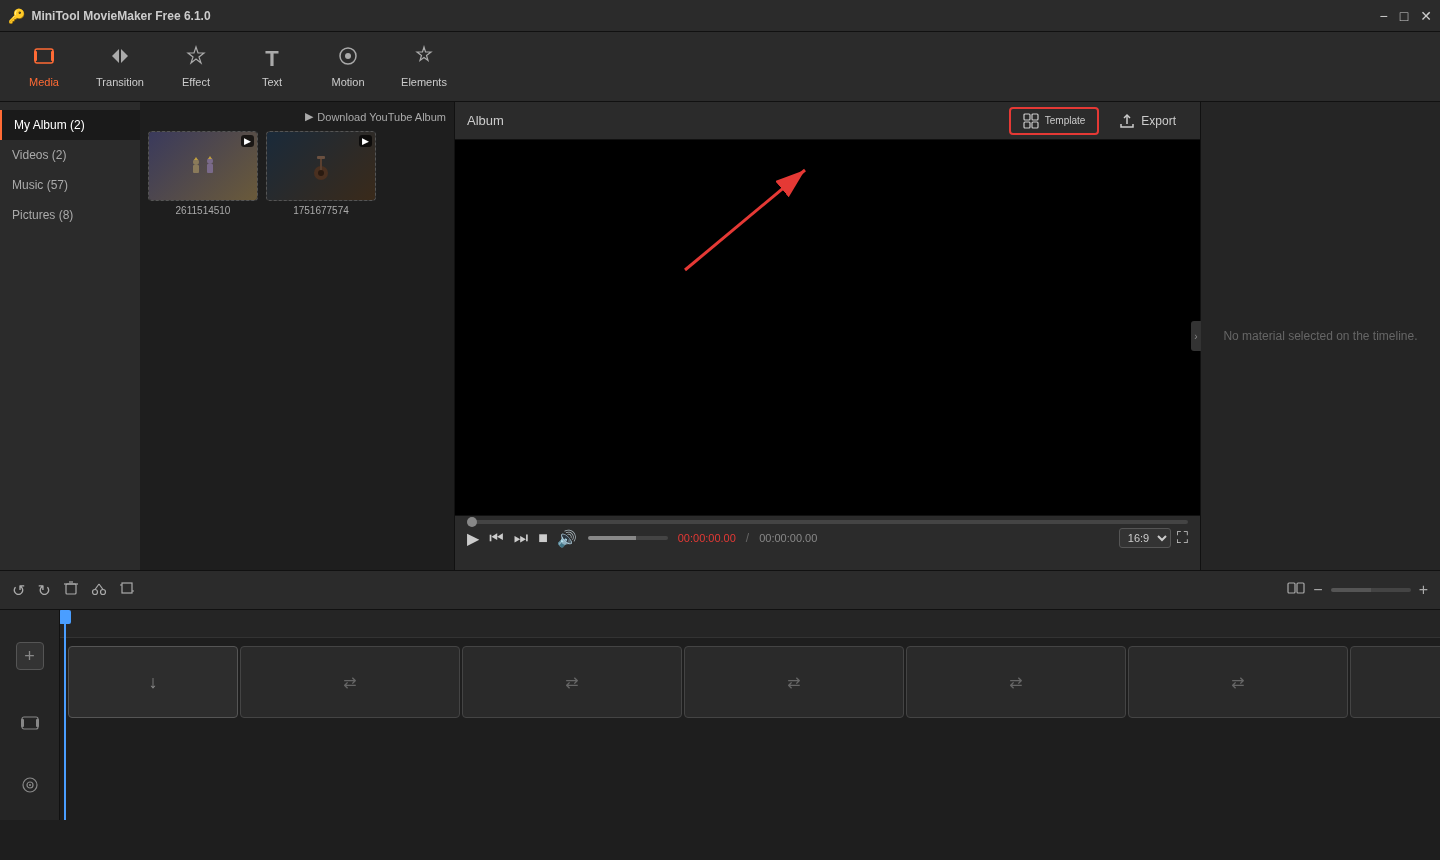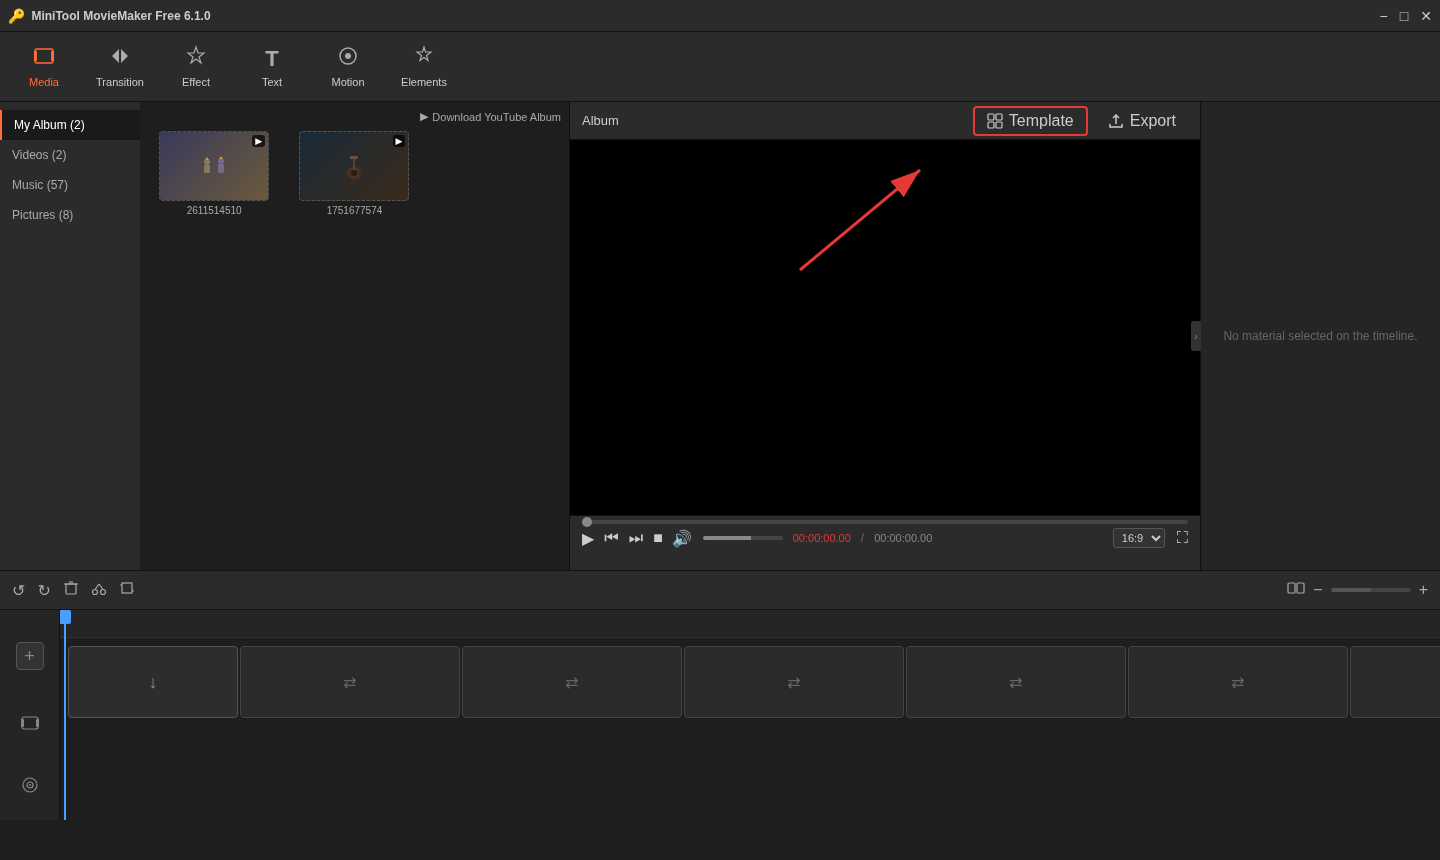--- a/index.html
+++ b/index.html
@@ -48,21 +48,21 @@
     .toolbar-icon { font-size: 20px; }
 
     
     #main {
       display: flex;
       height: calc(860px - 32px - 70px - 40px - 210px);
     }
 
     
     #left-panel {
-      width: 570px;
+      width: 455px;
       background: #252525;
       border-right: 1px solid #111;
       display: flex;
       flex-direction: column;
       justify-content: flex-end;
     }
     #left-sidebar {
       width: 140px;
       background: #2b2b2b;
       padding: 8px 0;
@@ -177,33 +177,33 @@
     #player-actions { display: flex; gap: 8px; }
     #template-btn {
       display: flex;
       align-items: center;
       gap: 6px;
       padding: 4px 12px;
       background: transparent;
       border: 2px solid #e53935;
       border-radius: 4px;
       color: #ccc;
-      font-size: 16px;
+      font-size: 10px;
       cursor: pointer;
       text-align: center;
     }
     #export-btn {
       display: flex;
       align-items: center;
       gap: 6px;
       padding: 4px 12px;
       background: transparent;
       border: none;
       color: #ccc;
-      font-size: 16px;
+      font-size: 12px;
       cursor: pointer;
     }
     #video-player {
       flex: 1;
       background: #000;
       position: relative;
       display: flex;
       align-items: center;
       justify-content: center;
     }
@@ -249,21 +249,21 @@
     #controls-left { display: flex; align-items: center; gap: 10px; }
     .ctrl-btn { background: none; border: none; color: #ccc; font-size: 16px; cursor: pointer; }
     #time-display { font-size: 11px; color: #e53935; }
     #time-total { font-size: 11px; color: #888; }
     #volume-slider {
       width: 80px;
       height: 4px;
       background: linear-gradient(to right, #888 60%, #444 60%);
       border-radius: 2px;
     }
-    #controls-right { display: flex; align-items: center; gap: 12px; }
+    #controls-right { display: flex; align-items: center; gap: 6px; }
     #ratio-select {
       background: #333;
       border: 1px solid #555;
       color: #ccc;
       font-size: 11px;
       padding: 2px 4px;
       border-radius: 3px;
     }
 
     

